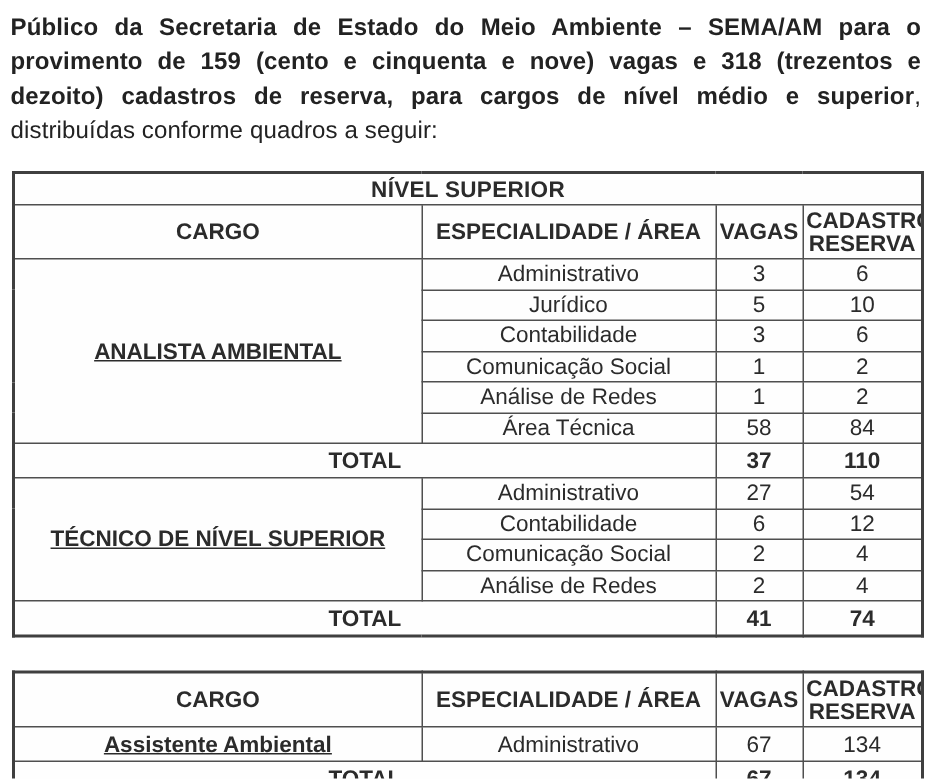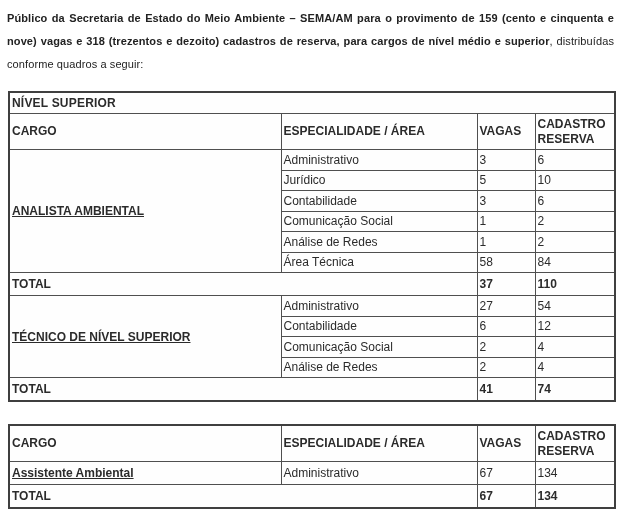--- a/index.html
+++ b/index.html
@@ -13,41 +13,41 @@
     font-family: "Liberation Sans", sans-serif;
     color: #262626;
     overflow: hidden;
   }
   .page {
     padding: 7px 6px 0 6px;
   }
   
   .intro {
     margin: 0 1px 15px 1px;
-    font-size: 11px;
+    font-size: 16px;
     line-height: 23px;
     text-align: justify;
     color: #222222;
     letter-spacing: 0.1px;
   }
   .intro .b { font-weight: bold; }
   .intro .r { font-weight: normal; }
   
   table.quadro {
     border-collapse: collapse;
     table-layout: fixed;
     width: 606px;
     margin-left: 2px;
     background: #fefefe;
   }
   table.quadro td {
     border: 1px solid #4f4f4f;
-    text-align: left;
+    text-align: center;
     vertical-align: middle;
-    font-size: 12px;
+    font-size: 15px;
     color: #2b2b2b;
     padding: 1px 2px;
     overflow: hidden;
   }
   table.quadro {
     border: 2px solid #3f3f3f;
   }
   .ttl {
     font-weight: bold;
     height: 18px;

